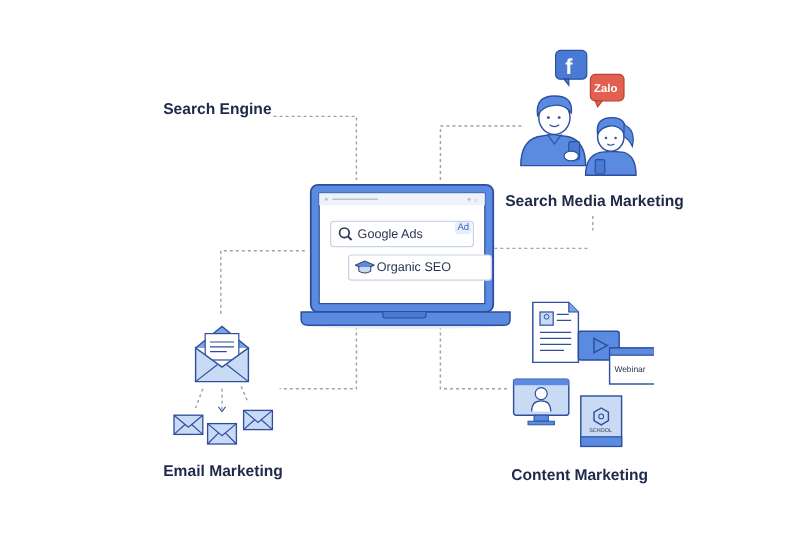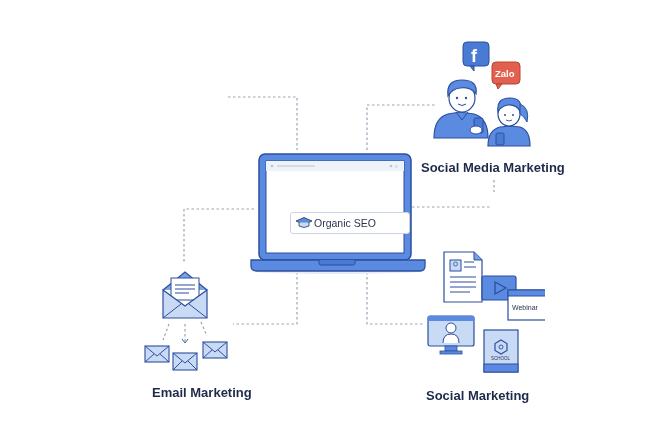--- a/index.html
+++ b/index.html
@@ -41,40 +41,49 @@
   <path class="dash" d="M254 209 H184 V262"></path>
 
   <path class="dash" d="M297 272 V324 H233"></path>
 
   <path class="dash" d="M367 272 V324 H425"></path>
 
   <path class="dash" d="M494 180 V192"></path>
 </svg>
 
 <div class="label" style="left:136px;top:82px;">
+  <div>Search Engine</div>
 </div>
 
 <svg class="abs" style="left:245px;top:150px" width="185" height="125">
 
   <ellipse cx="92" cy="121" rx="86" ry="3" fill="#e6ecf6"></ellipse>
 
   <rect x="14" y="4" width="152" height="106" rx="6" fill="#5b8be0" stroke="#2d4f9e" stroke-width="1.5"></rect>
   <rect x="21" y="11" width="138" height="92" fill="#ffffff" stroke="#2d4f9e" stroke-width="1"></rect>
 
   <rect x="21" y="11" width="138" height="10" fill="#eef2f9"></rect>
   <circle cx="27" cy="16" r="1.3" fill="#b9c3d6"></circle>
   <line x1="32" y1="16" x2="70" y2="16" stroke="#b9c3d6" stroke-width="1.2"></line>
   <circle cx="146" cy="16" r="1.3" fill="#b9c3d6"></circle>
   <text x="150" y="18" font-size="5" fill="#b9c3d6" font-family="Liberation Sans, sans-serif">x</text>
 
   <path d="M6 110 H180 V116 Q180 121 175 121 H12 Q6 121 6 116 Z" fill="#5b8be0" stroke="#2d4f9e" stroke-width="1.3"></path>
   <path d="M74 110 V113 Q74 115 76 115 H108 Q110 115 110 113 V110" fill="#4a7bd4" stroke="#2d4f9e" stroke-width="1"></path>
 </svg>
 
 <div class="laptop-screen-content">
+  <div class="search-box" style="left:3px;top:14px;width:118px;">
+    <svg width="18" height="14" style="margin-left:4px">
+      <circle cx="7" cy="6" r="4" stroke="#2b3550" stroke-width="1.4" fill="none"></circle>
+      <line x1="10" y1="9" x2="13" y2="12" stroke="#2b3550" stroke-width="1.6"></line>
+    </svg>
+    <span>Google Ads</span>
+    <span class="ad-badge">Ad</span>
+  </div>
   <div class="search-box" style="left:18px;top:42px;width:118px;">
     <svg width="20" height="14" style="margin-left:3px">
       <path d="M2 5 L10 1.5 L18 5 L10 8.5 Z" fill="#5b8be0" stroke="#2b3550" stroke-width="0.8"></path>
       <path d="M5 6.5 V10 Q10 13 15 10 V6.5" fill="#c9daf5" stroke="#2b3550" stroke-width="0.8"></path>
     </svg>
     <span>Organic SEO</span>
   </div>
 </div>
 
 <svg class="abs" style="left:430px;top:38px" width="110" height="115">
@@ -108,21 +117,21 @@
     <ellipse cx="79" cy="76" rx="11" ry="12" fill="#fff" stroke="#2d4f9e" stroke-width="1.2"></ellipse>
     <path d="M68 74 Q66 60 80 60 Q93 60 91 74 Q86 66 78 67 Q71 68 68 74 Z" fill="#5b8be0" stroke="#2d4f9e" stroke-width="1.2"></path>
     <path d="M90 66 Q100 70 97 84 Q94 78 90 76 Z" fill="#5b8be0" stroke="#2d4f9e" stroke-width="1"></path>
     <circle cx="75" cy="77" r="1" fill="#2d4f9e"></circle>
     <circle cx="83" cy="77" r="1" fill="#2d4f9e"></circle>
     <path d="M76 82 Q79 84 82 82" fill="none" stroke="#2d4f9e" stroke-width="0.9"></path>
     <rect x="66" y="95" width="8" height="12" rx="1.5" fill="#4a7bd4" stroke="#2d4f9e" stroke-width="1"></rect>
   </g>
 </svg>
 
-<div class="label" style="left:421px;top:159px;">Social Media Marketing</div>
+<div class="label" style="left:421px;top:159px;">Search Media Marketing</div>
 
 <svg class="abs" style="left:135px;top:266px" width="100" height="112">
 
   <g>
     <path d="M28 24 L50 6 L72 24" fill="#7aa2e6" stroke="#2d4f9e" stroke-width="1.2"></path>
     <rect x="36" y="12" width="28" height="22" fill="#fff" stroke="#2d4f9e" stroke-width="1"></rect>
     <line x1="40" y1="19" x2="60" y2="19" stroke="#2d4f9e" stroke-width="1"></line>
     <line x1="40" y1="23" x2="60" y2="23" stroke="#2d4f9e" stroke-width="1"></line>
     <line x1="40" y1="27" x2="54" y2="27" stroke="#2d4f9e" stroke-width="1"></line>
     <path d="M28 24 V52 H72 V24 L50 40 Z" fill="#c9daf5" stroke="#2d4f9e" stroke-width="1.2"></path>
@@ -141,21 +150,21 @@
   <g>
     <rect x="38" y="87" width="24" height="17" fill="#c9daf5" stroke="#2d4f9e" stroke-width="1.1"></rect>
     <path d="M38 87 L50 97 L62 87 M38 104 L47 95 M62 104 L53 95" fill="none" stroke="#2d4f9e" stroke-width="1"></path>
   </g>
   <g>
     <rect x="68" y="76" width="24" height="16" fill="#c9daf5" stroke="#2d4f9e" stroke-width="1.1"></rect>
     <path d="M68 76 L80 86 L92 76 M68 92 L77 84 M92 92 L83 84" fill="none" stroke="#2d4f9e" stroke-width="1"></path>
   </g>
 </svg>
 
-<div class="label" style="left:152px;top:384px;">Email Marketing</div>
+<div class="label" style="left:136px;top:384px;">Email Marketing</div>
 
 <svg class="abs" style="left:420px;top:248px" width="125" height="128">
 
   <g>
     <path d="M24 4 H54 L62 12 V54 H24 Z" fill="#fff" stroke="#2d4f9e" stroke-width="1.2"></path>
     <path d="M54 4 V12 H62" fill="#7aa2e6" stroke="#2d4f9e" stroke-width="1"></path>
     <rect x="30" y="12" width="11" height="11" fill="#c9daf5" stroke="#2d4f9e" stroke-width="1"></rect>
     <circle cx="35.5" cy="16" r="2" fill="none" stroke="#2d4f9e" stroke-width="0.8"></circle>
     <line x1="44" y1="14" x2="54" y2="14" stroke="#2d4f9e" stroke-width="1"></line>
     <line x1="44" y1="19" x2="56" y2="19" stroke="#2d4f9e" stroke-width="1"></line>
@@ -187,13 +196,13 @@
 
   <g>
     <rect x="64" y="82" width="34" height="42" fill="#c9daf5" stroke="#2d4f9e" stroke-width="1.2"></rect>
     <rect x="64" y="116" width="34" height="8" fill="#5b8be0" stroke="#2d4f9e" stroke-width="1"></rect>
     <polygon points="81,92 87,95.5 87,102.5 81,106 75,102.5 75,95.5" fill="none" stroke="#2d4f9e" stroke-width="1.2"></polygon>
     <circle cx="81" cy="99" r="2" fill="none" stroke="#2d4f9e" stroke-width="0.9"></circle>
     <text x="71" y="112" font-size="4.5" fill="#2b3550" font-family="Liberation Sans, sans-serif">SCHOOL</text>
   </g>
 </svg>
 
-<div class="label" style="left:426px;top:387px;">Social Marketing</div>
+<div class="label" style="left:426px;top:387px;">Content Marketing</div>
 
 </body></html>

